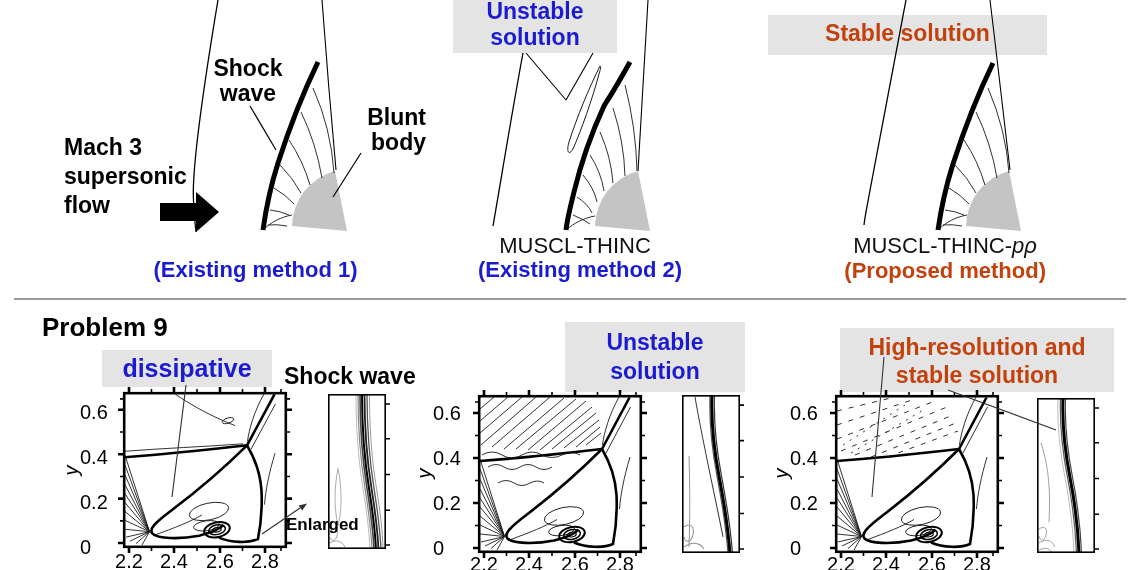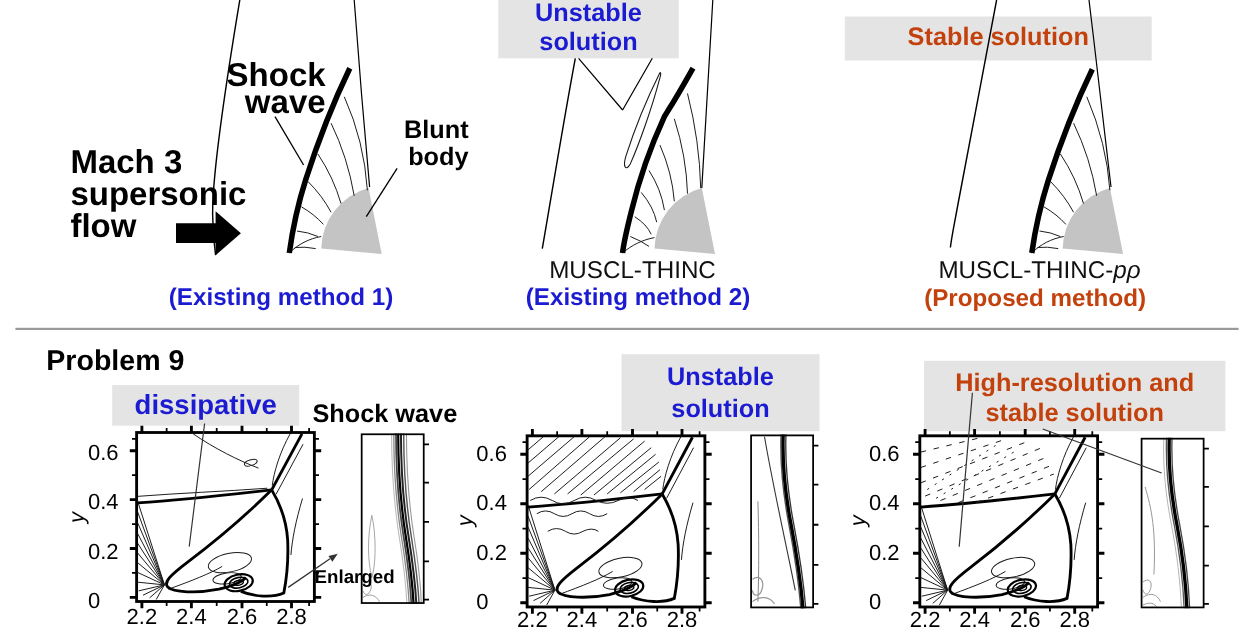--- a/index.html
+++ b/index.html
@@ -117,36 +117,36 @@
           <path d="M976,193 Q968,178 955,165"></path>
         <path d="M969,204 Q961,195 949,188"></path>
           <path d="M964,215 Q955,211 945,210"></path>
         <path d="M962,226 Q952,224 943,225"></path>
           <path d="M938,230 C946,222 956,217 967,215"></path>
       </g>
       <path d="M993,63 C978,94 963,133 953,164 C946,186 941,209 938,230" stroke="#000" stroke-width="5" fill="none"></path>
     </g>
   </svg>
 
-  <div class="lbl" style="left:64px;top:133px;width:150px;font-size:30px;line-height:29px;">Mach 3
+  <div class="lbl" style="left:64px;top:133px;width:150px;font-size:23px;line-height:29px;">Mach 3
 supersonic
 flow</div>
-  <div class="lbl" style="left:200px;top:56px;width:96px;font-size:30px;line-height:25px;text-align:right;">Shock
+  <div class="lbl" style="left:200px;top:56px;width:96px;font-size:23px;line-height:25px;text-align:center;">Shock
 wave</div>
   <div class="lbl" style="left:342px;top:105px;width:84px;font-size:23px;line-height:25px;text-align:right;">Blunt
 body</div>
   <div class="lbl blue" style="left:453px;top:-2px;width:164px;font-size:23px;line-height:26px;text-align:center;">Unstable
 solution</div>
   <div class="lbl red" style="left:768px;top:21px;width:279px;font-size:23px;text-align:center;">Stable solution</div>
 
   <div class="sub blue" style="left:133px;top:257px;width:245px;">(Existing method 1)</div>
   <div class="cap" style="left:470px;top:233px;width:210px;">MUSCL-THINC</div>
   <div class="sub blue" style="left:455px;top:257px;width:250px;">(Existing method 2)</div>
   <div class="cap" style="left:820px;top:233px;width:250px;"><span>MUSCL-THINC-</span><span class="ital">pρ</span></div>
-  <div class="sub red" style="left:816px;top:258px;width:250px;">(Proposed method)</div>
+  <div class="sub red" style="left:796px;top:258px;width:250px;text-align:right;">(Proposed method)</div>
 
   <div id="divider"></div>
 
   <div class="lbl" style="left:42px;top:313px;font-size:26px;">Problem 9</div>
 
   <div class="gbox" style="left:102px;top:350px;width:170px;height:37px;"></div>
   <div class="gbox" style="left:565px;top:322px;width:180px;height:70px;"></div>
   <div class="gbox" style="left:840px;top:328px;width:274px;height:64px;"></div>
 
   <svg style="left:123px;top:392px;" width="164" height="156" viewBox="0 0 164 158" preserveAspectRatio="none">

